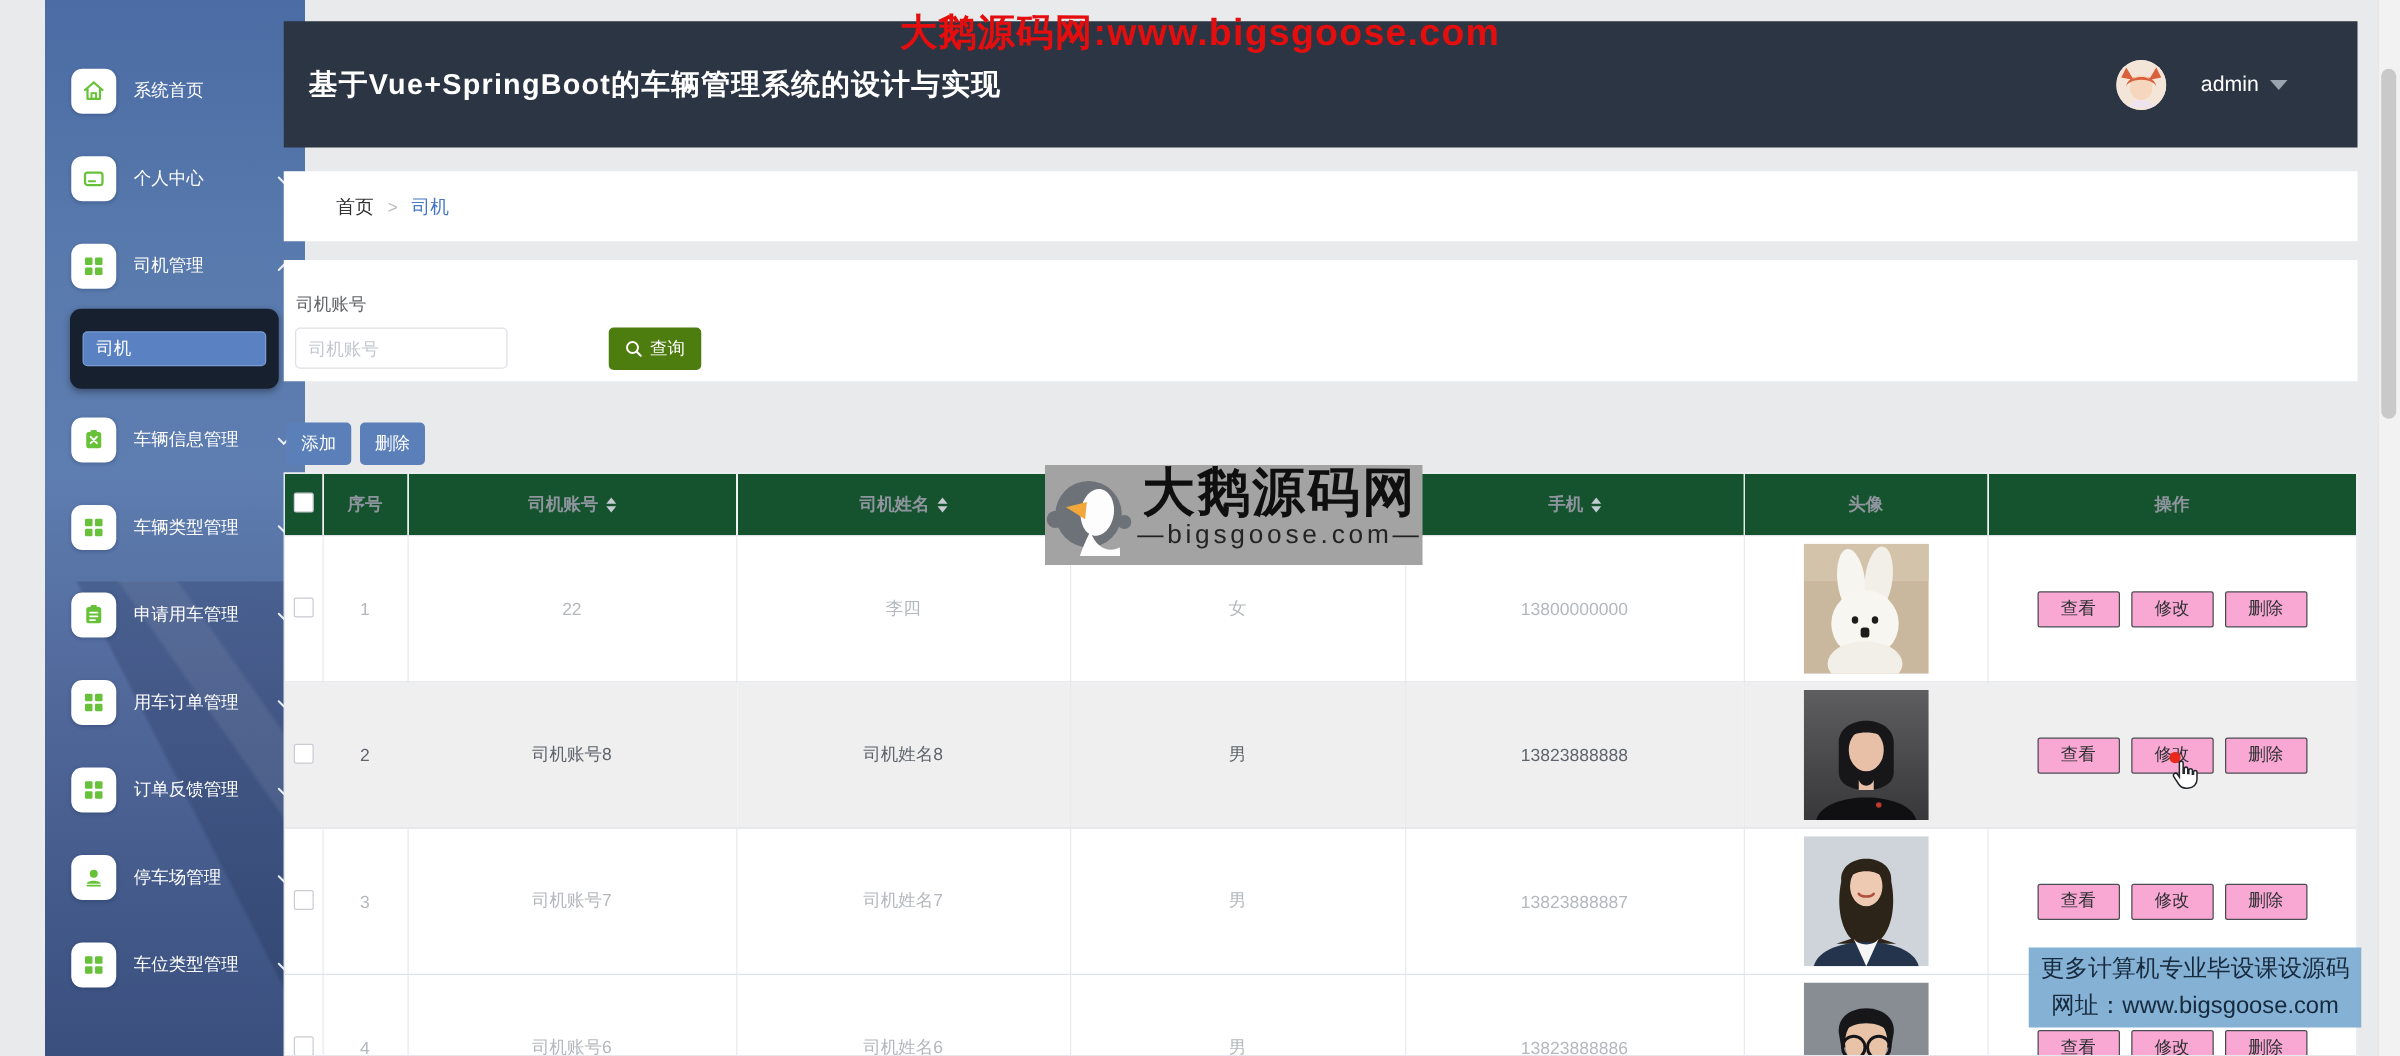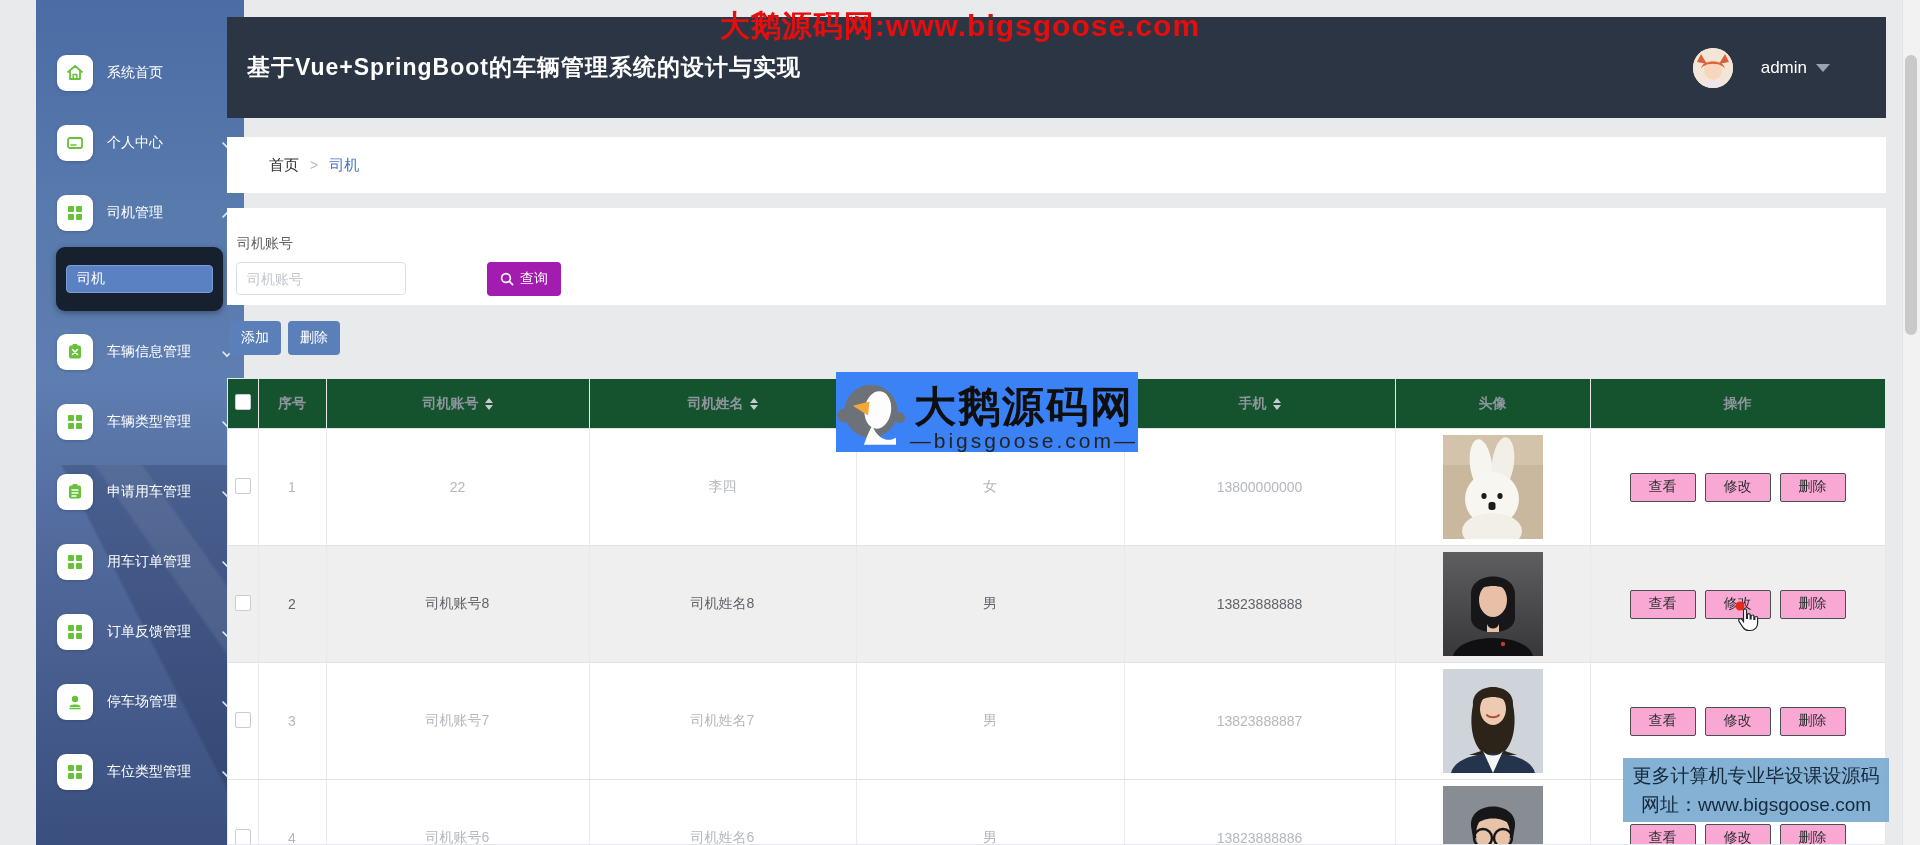--- a/index.html
+++ b/index.html
@@ -44,25 +44,25 @@
   .crumb-home{color:#303133;font-size:15px;font-weight:normal;cursor:pointer;}
   .crumb-sep{color:#b6babf;font-size:14px;margin:0 11px;}
   .crumb-cur{color:#4677c8;font-size:15px;cursor:pointer;}
 
   
   .searchpanel{position:absolute;left:227px;top:208px;width:1659px;height:97px;background:#fff;z-index:3;}
   .search-label{position:absolute;left:10px;top:27px;color:#606266;font-size:14px;}
   .search-input{position:absolute;left:9px;top:54px;width:170px;height:33px;border:1px solid #dcdfe6;border-radius:4px;
     box-sizing:border-box;padding:0 10px;font-size:14px;color:#606266;outline:none;font-family:inherit;}
   .search-input::placeholder{color:#c3c7cf;}
-  .query-btn{position:absolute;left:260px;top:54px;width:74px;height:34px;background:#a21caf;border:none;border-radius:4px;
+  .query-btn{position:absolute;left:260px;top:54px;width:74px;height:34px;background:#4d7c0f;border:none;border-radius:4px;
     color:#fff;font-size:14px;display:flex;align-items:center;justify-content:center;gap:6px;cursor:pointer;font-family:inherit;}
 
   
-  .tools{position:absolute;left:229px;top:321px;z-index:3;display:flex;gap:7px;}
+  .tools{position:absolute;left:229px;top:338px;z-index:3;display:flex;gap:7px;}
   .tool-btn{width:52px;height:34px;background:#5b80b9;border:none;border-radius:4px;color:#fff;font-size:14px;cursor:pointer;font-family:inherit;}
 
   
   .tablewrap{position:absolute;left:227px;top:378px;width:1659px;height:467px;background:#fff;overflow:hidden;z-index:3;
     border:1px solid #e4e7ec;box-sizing:border-box;}
   table{border-collapse:collapse;table-layout:fixed;width:1657px;}
   th,td{border-right:1px solid #e8eaee;border-bottom:1px solid #dfe2e6;text-align:center;vertical-align:middle;
     font-size:14px;overflow:hidden;padding:0;}
   th{height:49px;background:#14532d;color:#8f959e;font-weight:bold;}
   td{height:116px;}
@@ -70,22 +70,22 @@
   tr.row-hover td{color:#5f646b;background:#efefef;}
   .caret-group{display:inline-flex;flex-direction:column;margin-left:6px;vertical-align:middle;gap:2px;}
   .caret-up{width:0;height:0;border-left:4px solid transparent;border-right:4px solid transparent;border-bottom:5px solid #c6cad1;}
   .caret-down{width:0;height:0;border-left:4px solid transparent;border-right:4px solid transparent;border-top:5px solid #c6cad1;}
   .cbx{width:14px;height:14px;border:1px solid #c9ccd4;border-radius:2px;background:#fff;display:inline-block;cursor:pointer;}
   .avatar-img{width:100px;height:104px;display:inline-block;vertical-align:middle;}
   .ops{display:flex;align-items:center;justify-content:center;gap:9px;}
   .op-btn{width:66px;height:29px;background:#f9a8d4;border:1px solid #4a4d52;border-radius:2px;color:#2e3033;font-size:14px;cursor:pointer;font-family:inherit;}
 
   
-  .wm-logo{position:absolute;left:836px;top:372px;width:302px;height:80px;background:#3b82f6;z-index:6;
-    display:flex;align-items:flex-end;pointer-events:none;}
+  .wm-logo{position:absolute;left:836px;top:372px;width:302px;height:80px;background:#a3a3a3;z-index:6;
+    display:flex;align-items:flex-start;pointer-events:none;}
   .wm-logo-txt{display:flex;flex-direction:column;align-items:center;margin-left:4px;}
   .wm-logo-title{font-size:42px;font-weight:bold;color:#0f0f0f;letter-spacing:2px;line-height:44px;white-space:nowrap;}
   .wm-logo-sub{font-size:21px;color:#232323;letter-spacing:3px;line-height:23px;white-space:nowrap;}
 
   
   .ad-box{position:absolute;left:1623px;top:758px;width:266px;height:64px;background:rgba(123,171,209,.93);z-index:8;
     display:flex;flex-direction:column;align-items:center;justify-content:center;}
   .ad-line{color:#16293d;font-size:19px;line-height:29px;white-space:nowrap;}
 
   

